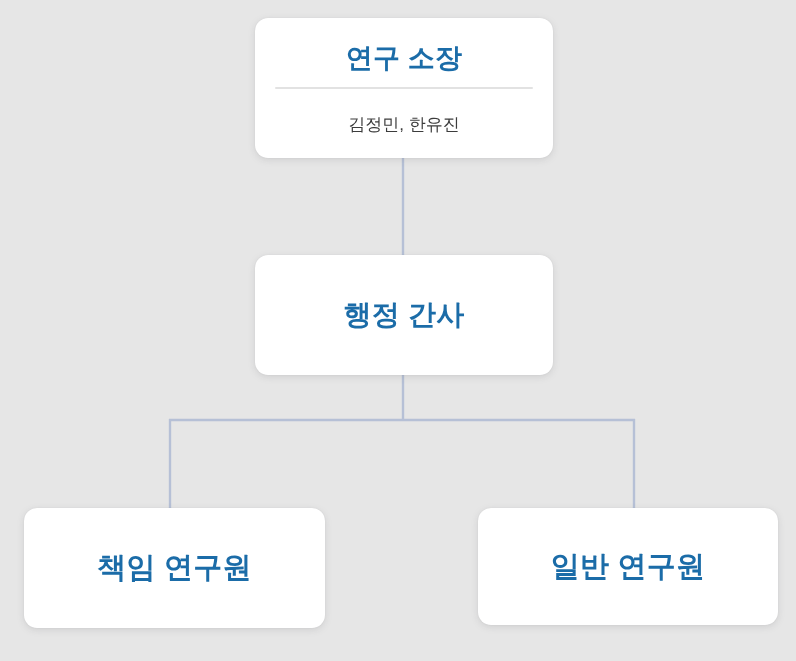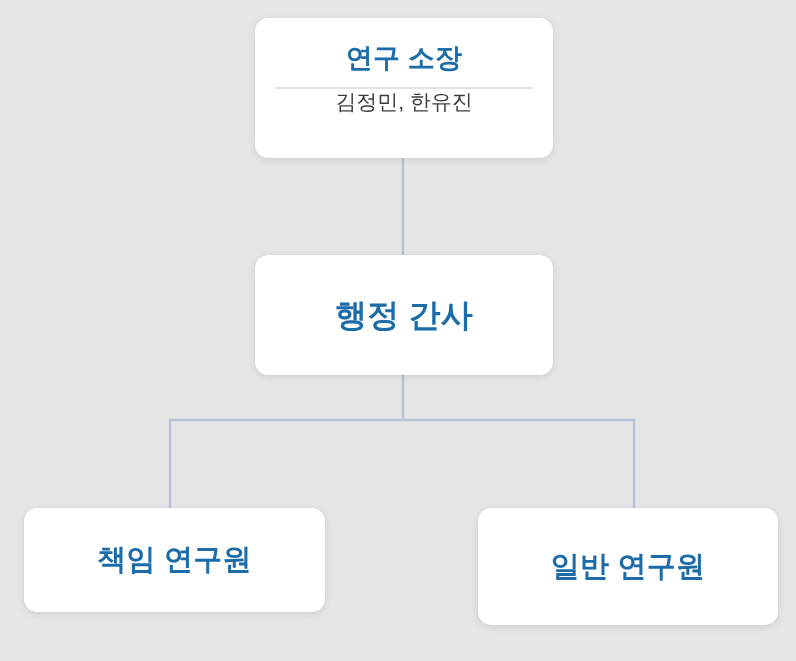--- a/index.html
+++ b/index.html
@@ -79,41 +79,41 @@
   }
   #node-director .node-title {
     font-size: 27px;
     margin-top: 11px;
   }
   #node-director .node-divider {
     width: 258px;
     margin: 13px 0 0;
   }
   #node-director .node-subtitle {
-    font-size: 21px;
-    margin-top: 0;
+    font-size: 17px;
+    margin-top: 26px;
   }
 
   
   #node-admin {
     left: 255px;
     top: 255px;
     width: 298px;
     height: 120px;
   }
   #node-admin .node-title {
-    font-size: 32px;
+    font-size: 28px;
   }
 
   
   #node-senior-researcher {
     left: 24px;
     top: 508px;
     width: 301px;
-    height: 104px;
+    height: 120px;
   }
   #node-senior-researcher .node-title {
     font-size: 29px;
   }
 
   
   #node-general-researcher {
     left: 478px;
     top: 508px;
     width: 300px;

